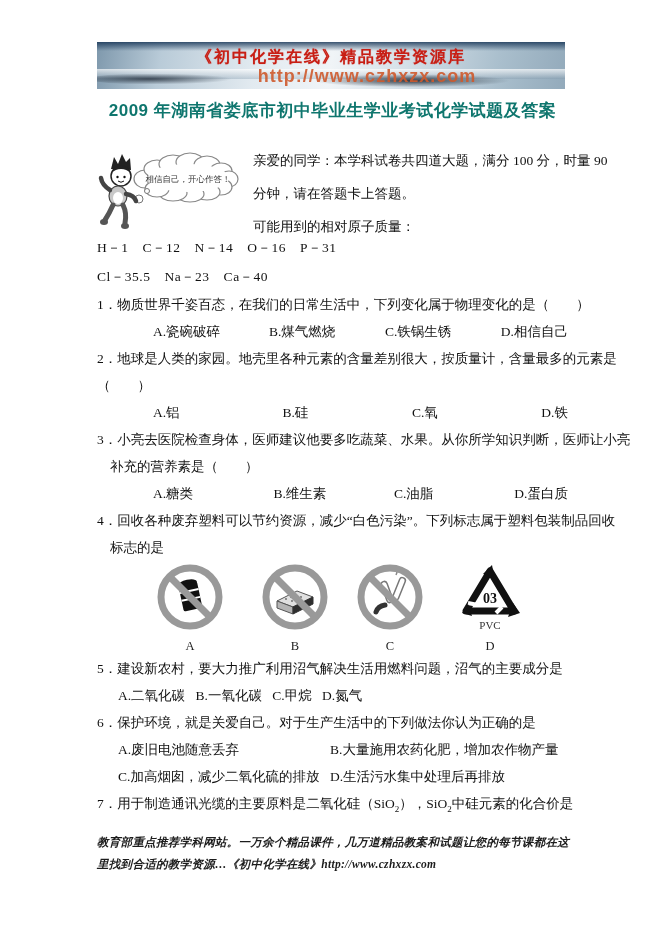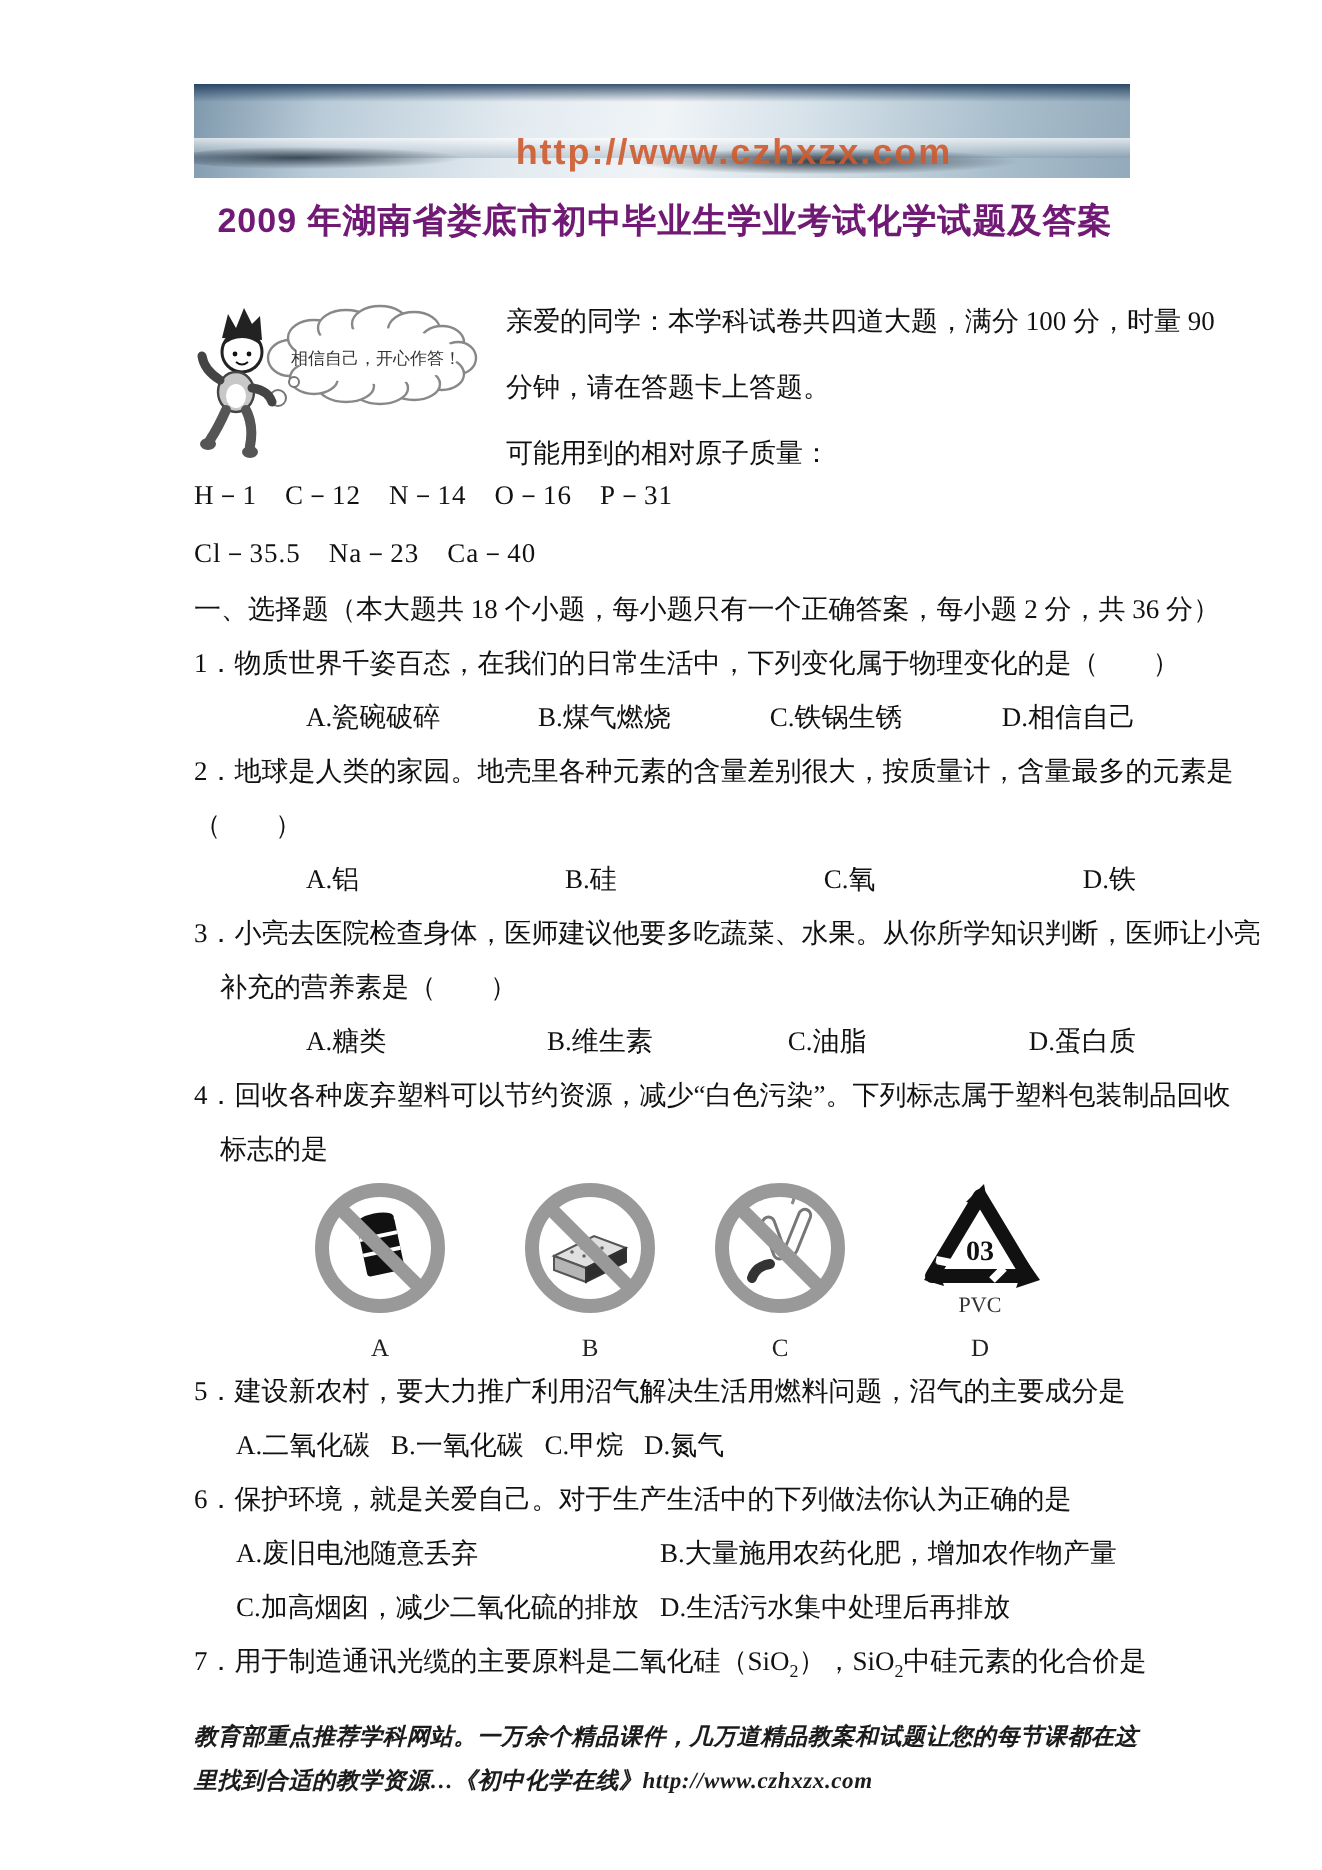--- a/index.html
+++ b/index.html
@@ -31,21 +31,21 @@
   .banner-url {
     position:absolute; top:24px; left:36px; width:100%; text-align:center;
     font-family:"Liberation Sans","DejaVu Sans",sans-serif;
     font-weight:bold; font-size:18px; letter-spacing:1px; color:#cf5a2d; opacity:.9;
   }
 
   
   .doc-title {
     margin-top:10px; height:24px; line-height:24px; text-align:center;
     font-family:"Liberation Sans","DejaVu Sans",sans-serif;
-    font-weight:bold; font-size:17px; letter-spacing:.5px; color:#701a75; white-space:nowrap;
+    font-weight:bold; font-size:17px; letter-spacing:.5px; color:#0f766e; white-space:nowrap;
   }
 
   
   .intro-row { margin-top:26px; display:flex; height:84px; }
   .mascot-box { flex:0 0 156px; }
   .intro-text { flex:1; font-size:13.5px; }
   .intro-text .iline { height:33px; line-height:24px; white-space:nowrap; }
 
   
   .mass-line { height:29px; line-height:29px; font-size:13.5px; letter-spacing:.5px; white-space:nowrap; }
@@ -80,20 +80,21 @@
 <body>
 
 <div class="page">
   <div class="content">
 
     <div class="banner">
       <div class="banner-top-streak"></div>
       <div class="banner-mist"></div>
       <div class="banner-dark-left"></div>
       <div class="banner-dark-mid"></div>
+      <div class="banner-title">《初中化学在线》精品教学资源库</div>
       <div class="banner-url">http://www.czhxzx.com</div>
     </div>
 
     <div class="doc-title">2009 年湖南省娄底市初中毕业生学业考试化学试题及答案</div>
 
     <div class="intro-row">
       <div class="mascot-box">
         <svg width="152" height="90" viewBox="0 0 152 90">
 
           <g stroke="#888" stroke-width="1.2" fill="#fff">
@@ -136,21 +137,20 @@
       <div class="intro-text">
         <div class="iline">亲爱的同学：本学科试卷共四道大题，满分 100 分，时量 90</div>
         <div class="iline">分钟，请在答题卡上答题。</div>
         <div class="iline">可能用到的相对原子质量：</div>
       </div>
     </div>
 
     <div class="mass-line">H－1　C－12　N－14　O－16　P－31</div>
     <div class="mass-line">Cl－35.5　Na－23　Ca－40</div>
 
-    <div class="line">一、选择题（本大题共 18 个小题，每小题只有一个正确答案，每小题 2 分，共 36 分）</div>
 
     <div class="line">1．物质世界千姿百态，在我们的日常生活中，下列变化属于物理变化的是（　　）</div>
     <div class="line opt-row">
       <span class="opt">A.瓷碗破碎</span>
       <span class="opt">B.煤气燃烧</span>
       <span class="opt">C.铁锅生锈</span>
       <span class="opt">D.相信自己</span>
     </div>
 
     <div class="line">2．地球是人类的家园。地壳里各种元素的含量差别很大，按质量计，含量最多的元素是</div>

